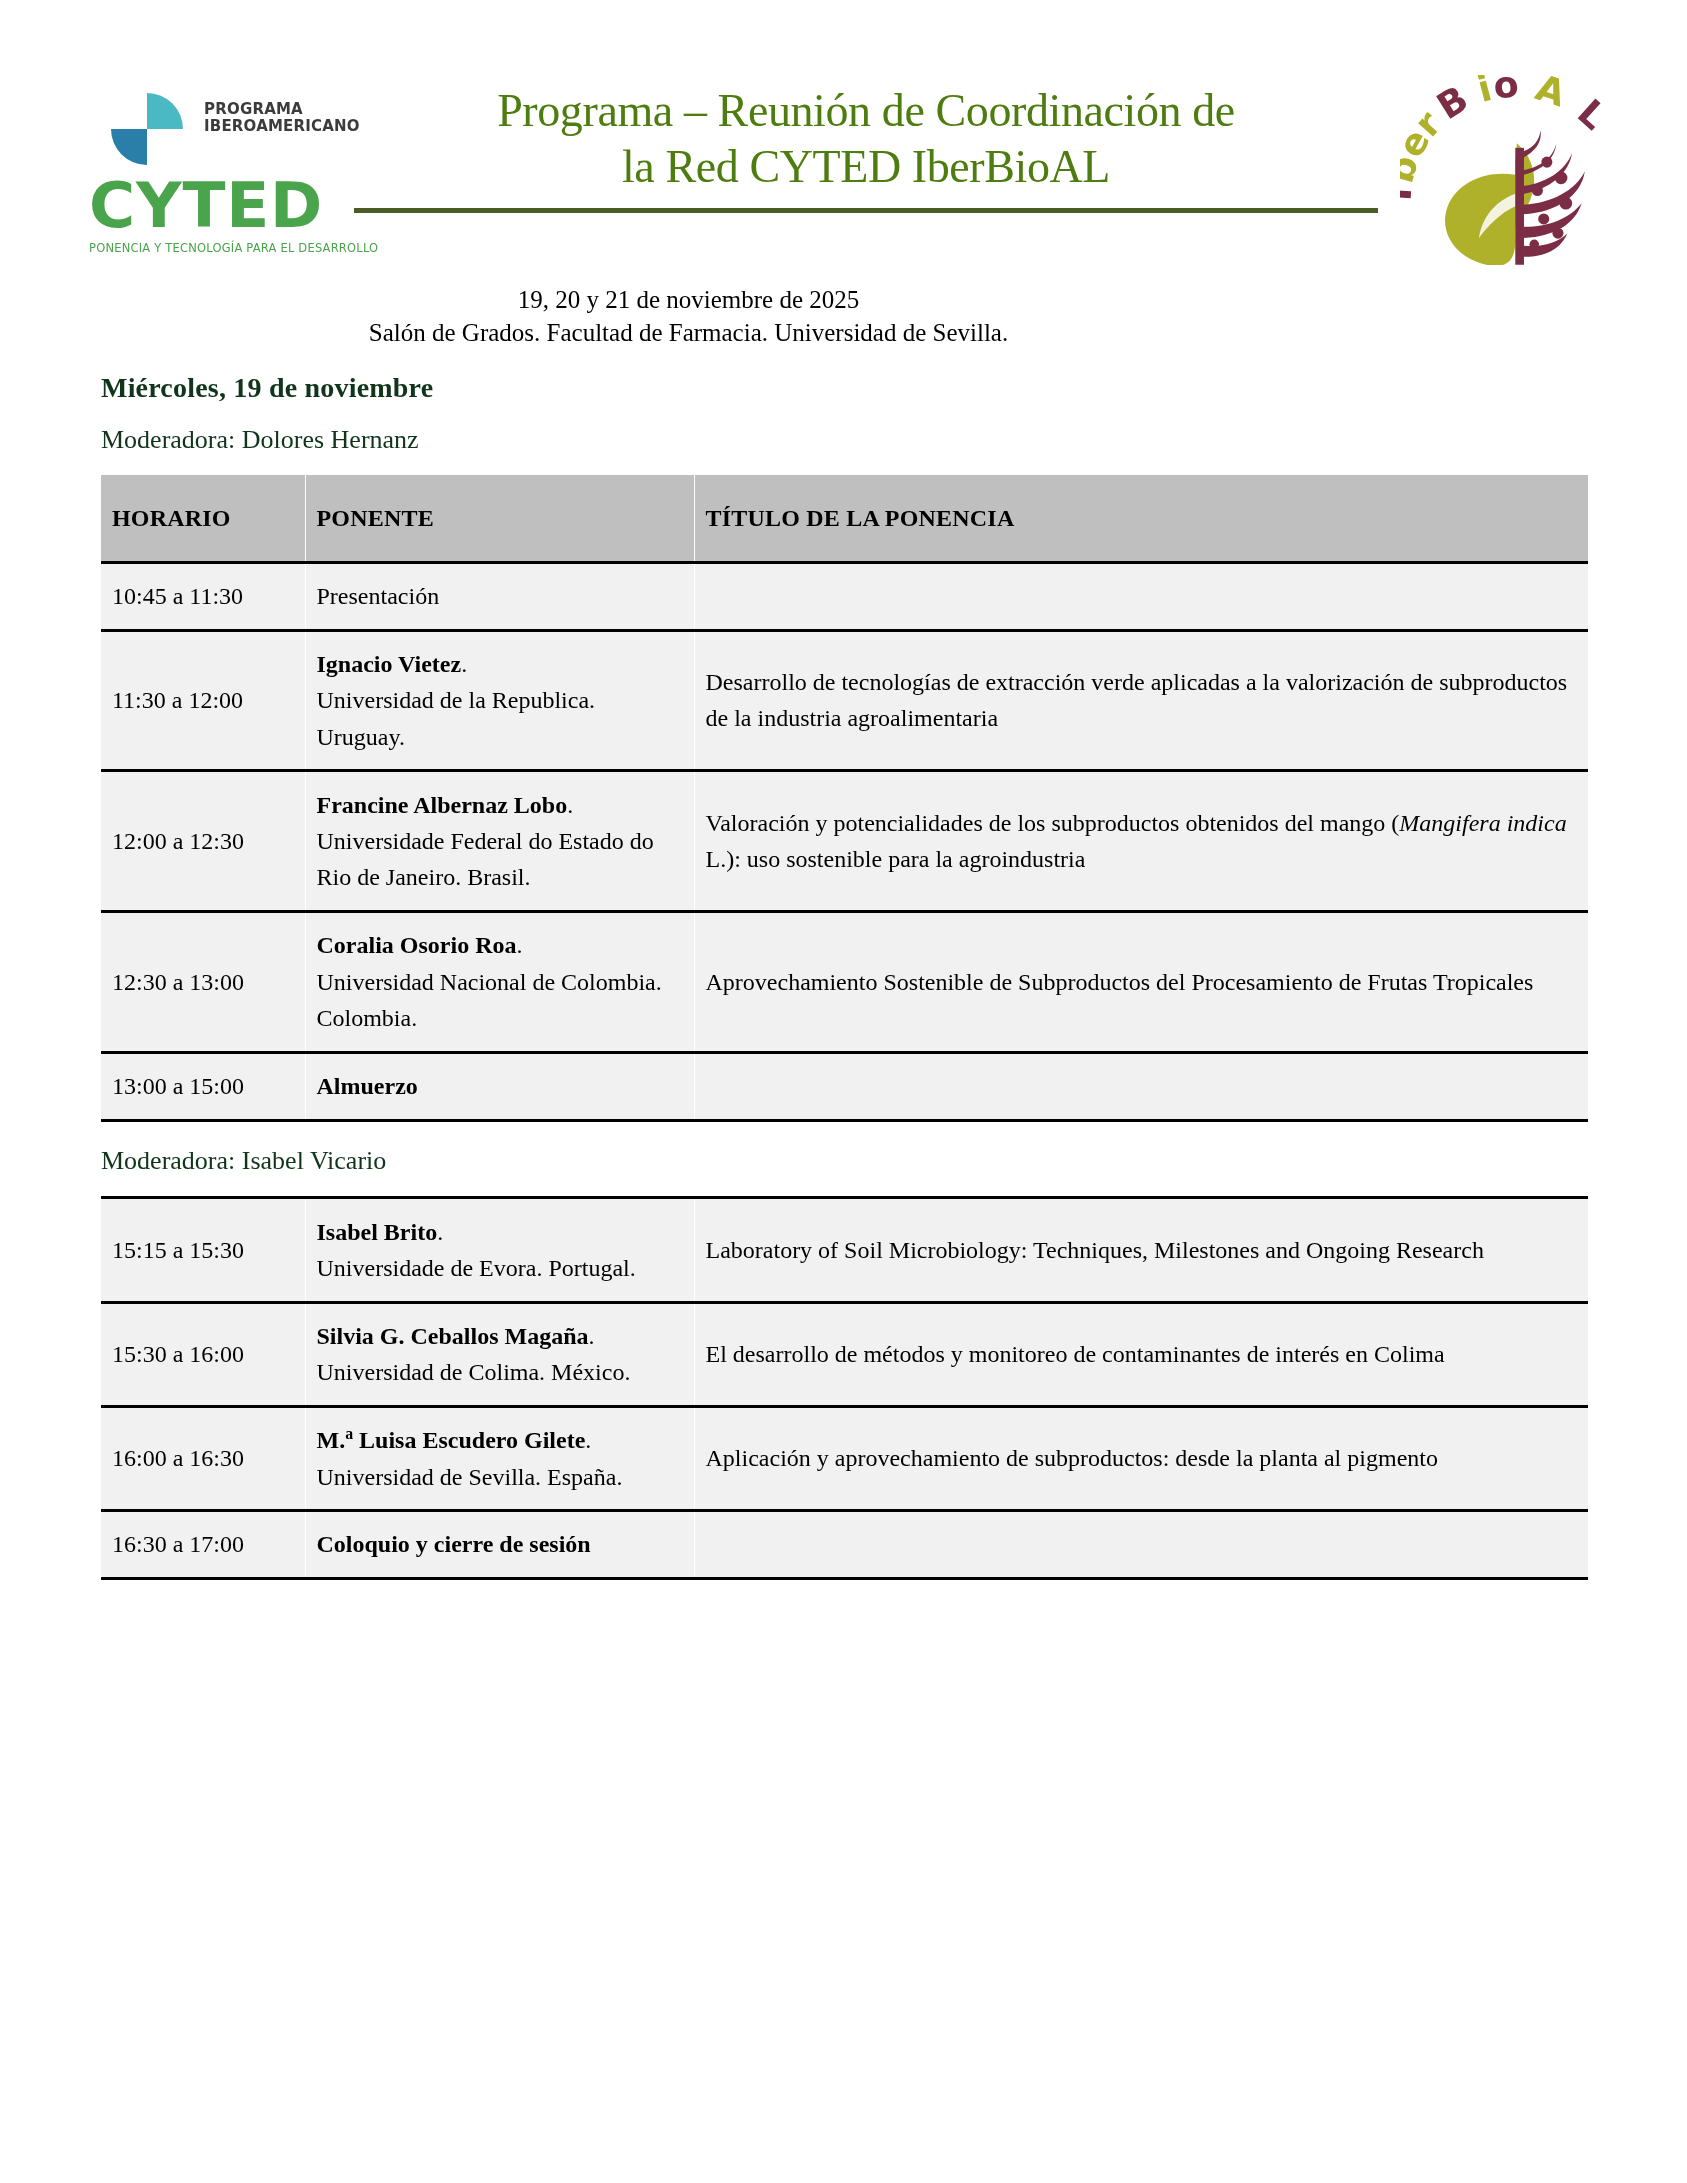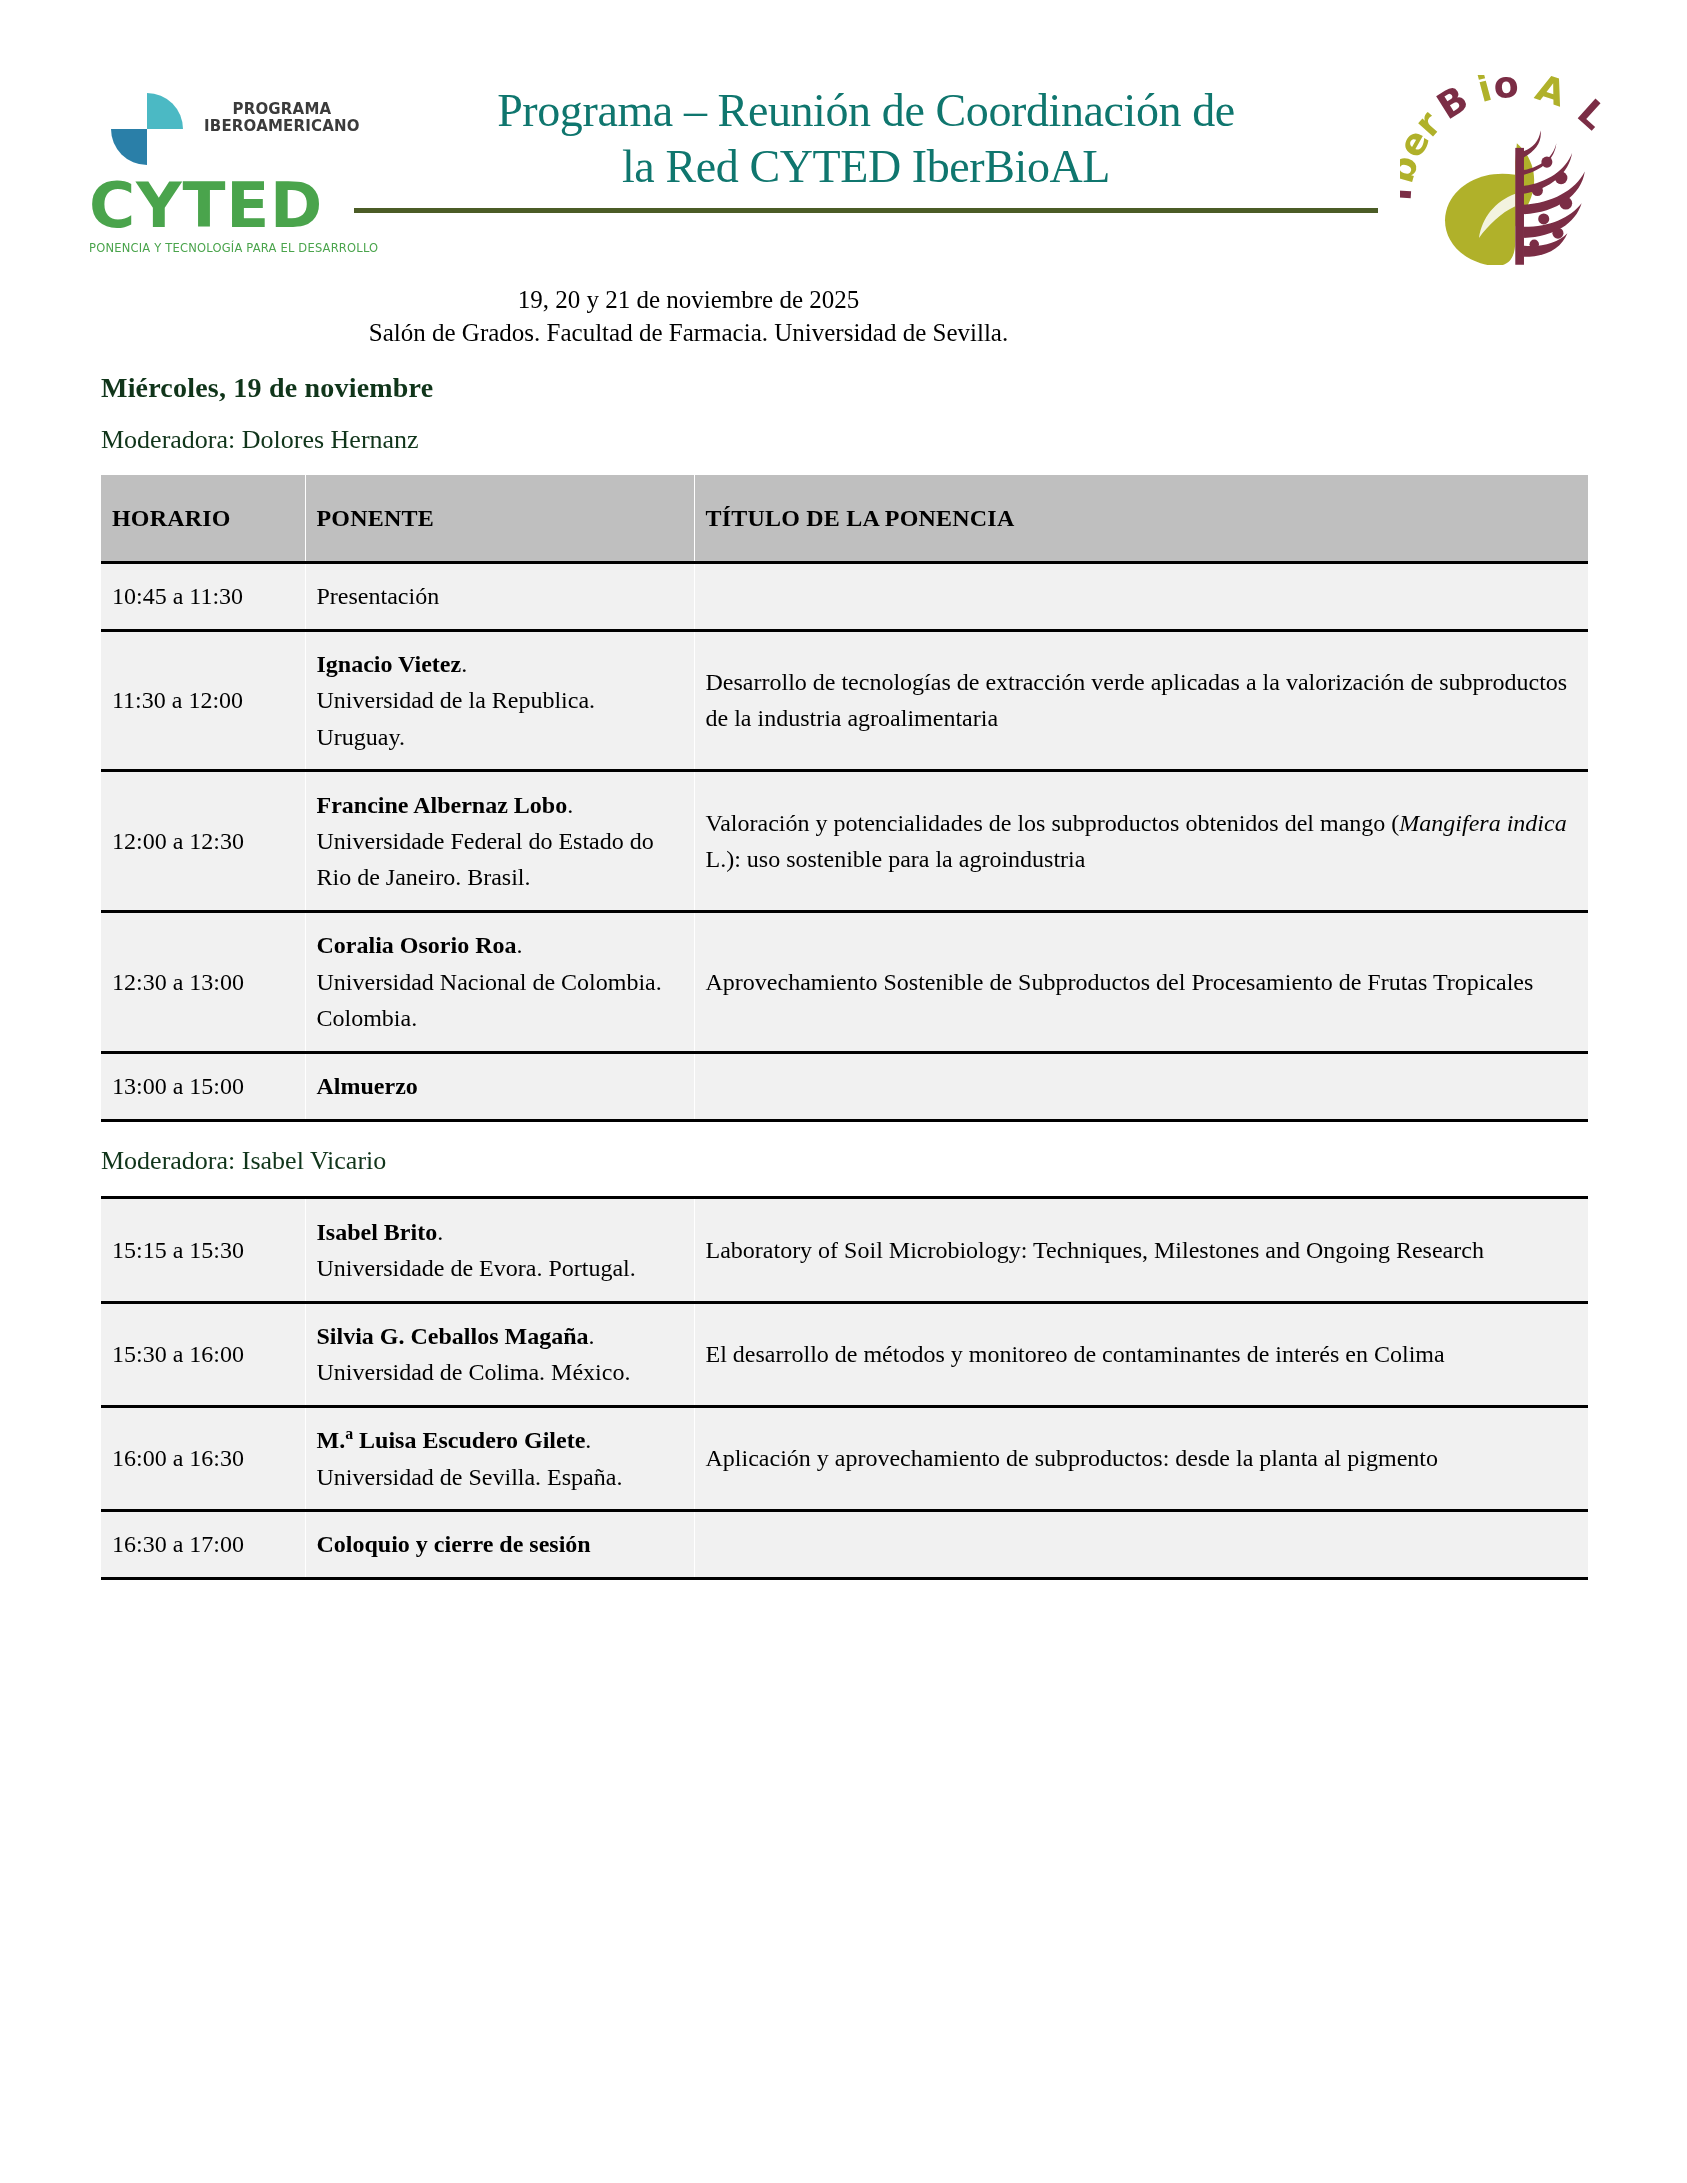--- a/index.html
+++ b/index.html
@@ -76,37 +76,36 @@
   }
   .programa-ibero {
     position: absolute;
     left: 204px;
     top: 101px;
     font-family: "DejaVu Sans", sans-serif;
     font-weight: bold;
     font-size: 15px;
     line-height: 1.15;
     color: #3b3b3b;
-    text-align: center;
     letter-spacing: 0.2px;
   }
 
   
   .title-block {
     position: absolute;
     left: 348px;
     top: 83px;
     width: 1036px;
     text-align: center;
   }
   .doc-title {
     font-family: "Liberation Serif", serif;
     font-size: 46px;
     font-weight: normal;
-    color: #0f766e;
+    color: #4d7c0f;
     line-height: 1.22;
     letter-spacing: -0.4px;
   }
   .title-rule {
     margin: 12.7px auto 0 auto;
     width: 1024px;
     height: 5.5px;
     background: #4b5c26;
   }
 

